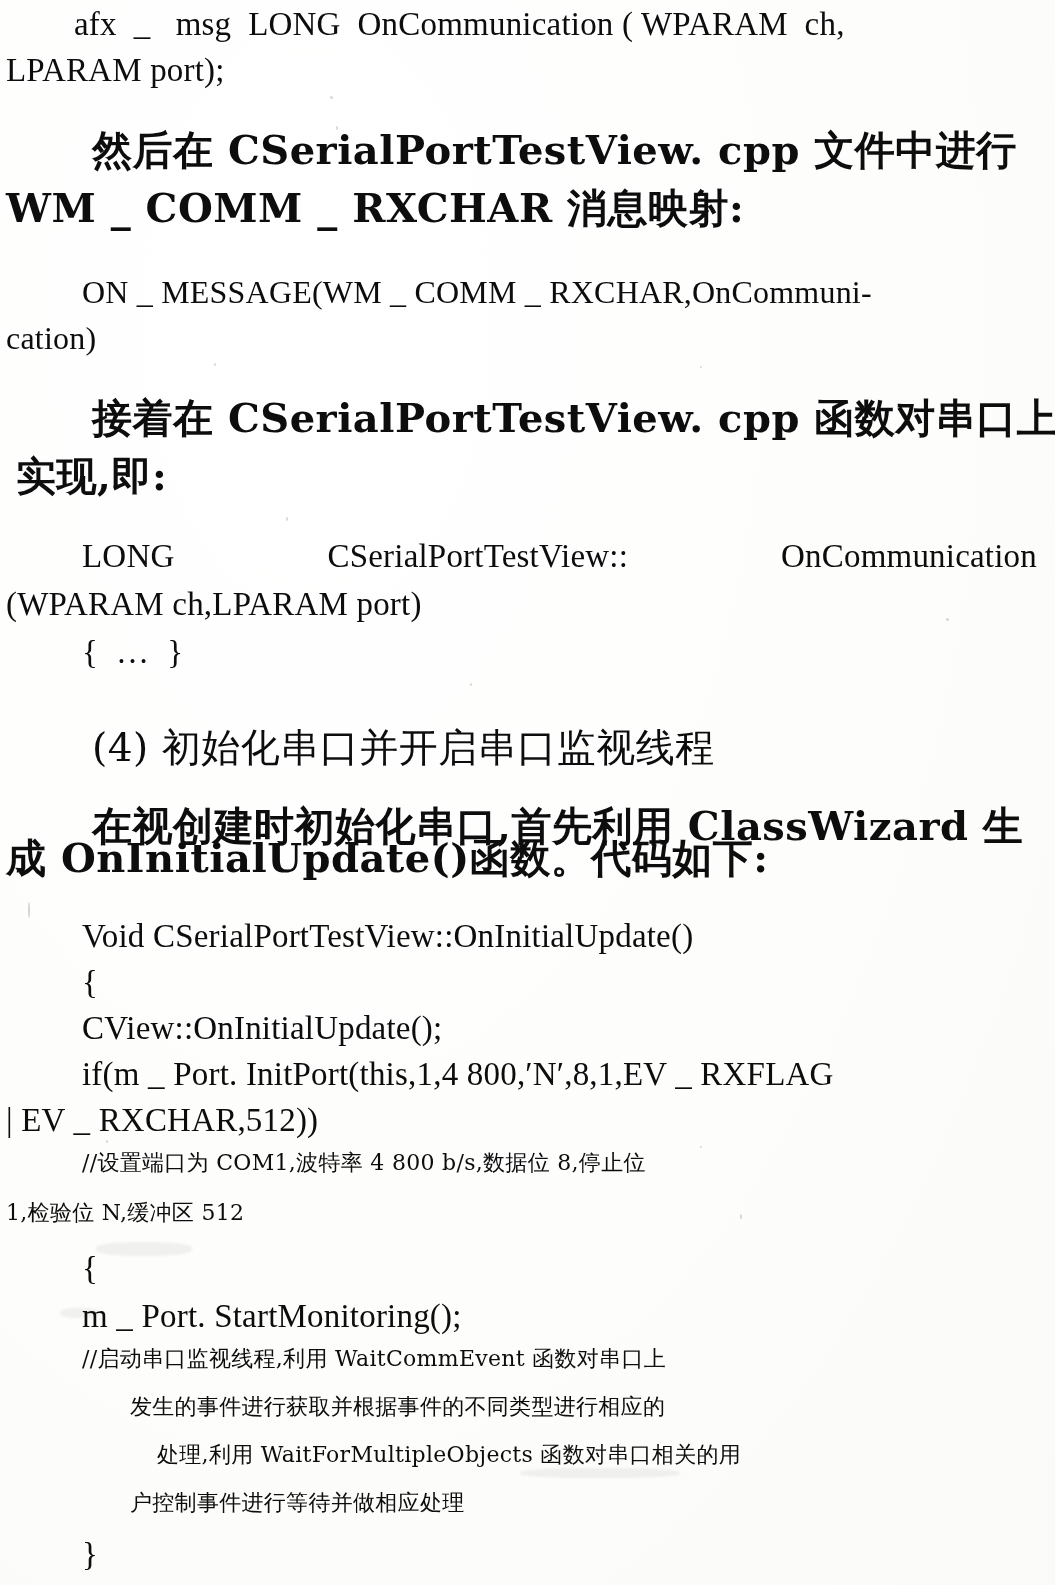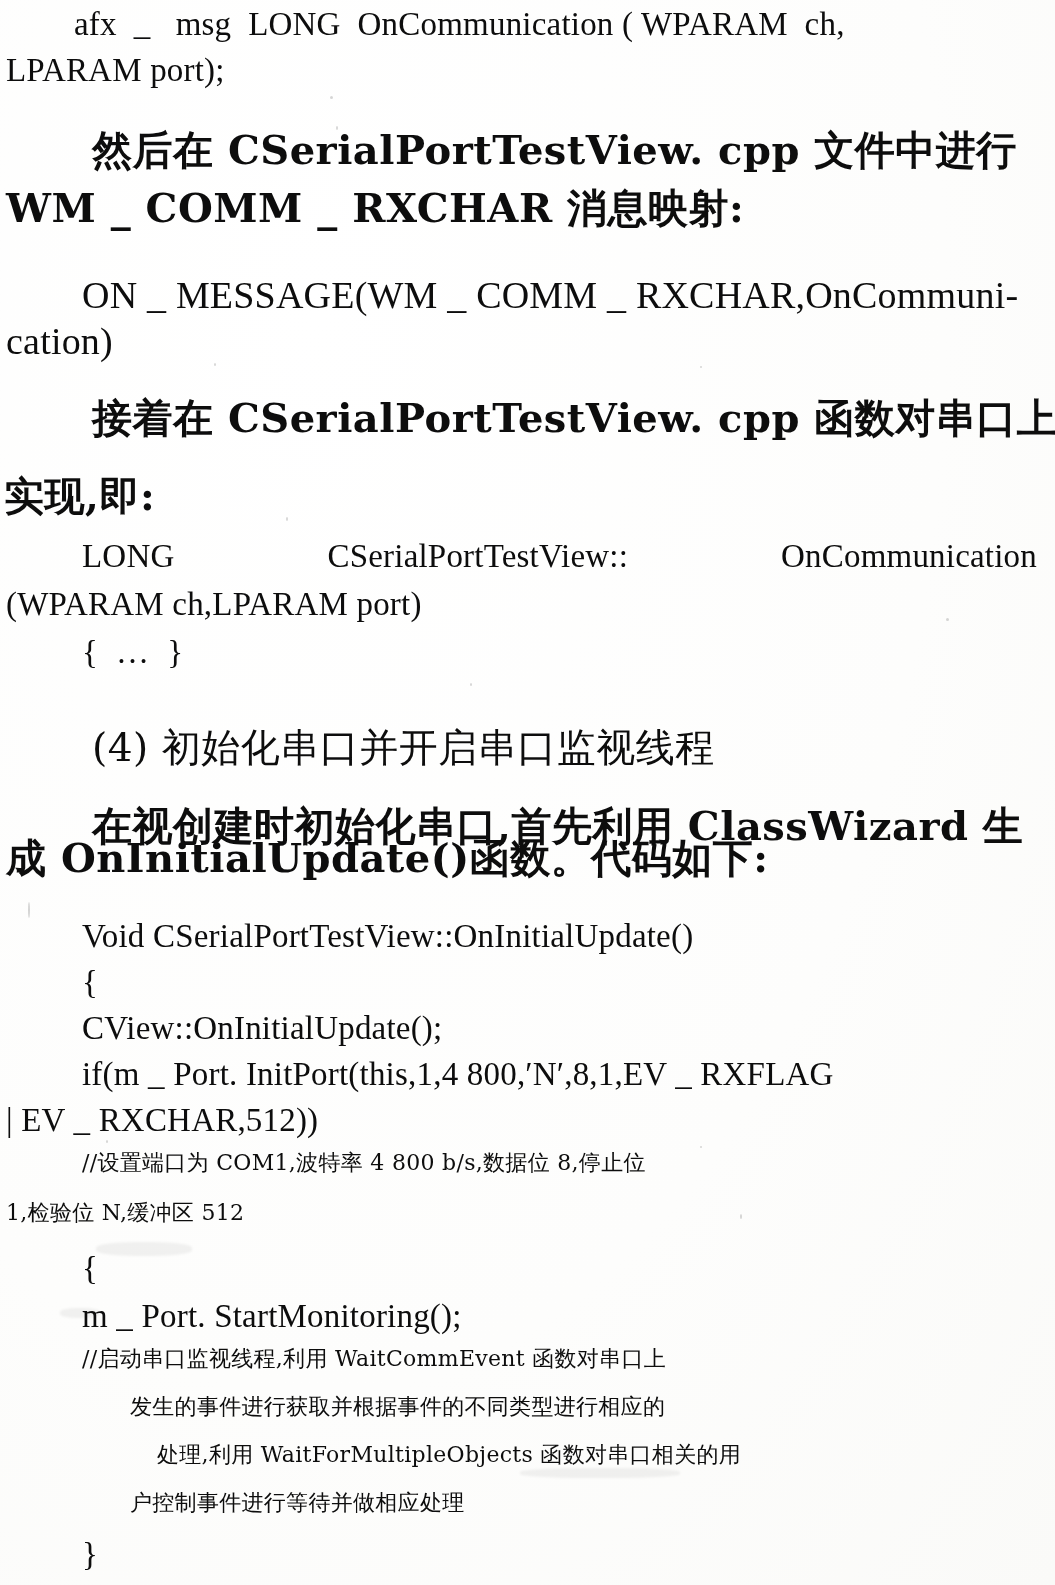--- a/index.html
+++ b/index.html
@@ -35,21 +35,21 @@
     font-family: "Liberation Serif", "DejaVu Serif", serif;
     text-rendering: optimizeLegibility;
   }
 
   
   .code {
     font-size: 33px;
     letter-spacing: 0.2px;
   }
   .code-sm {
-    font-size: 38px;
+    font-size: 32px;
     letter-spacing: 0.2px;
   }
 
   
   .cjk {
     font-size: 40px;
     letter-spacing: 0.5px;
     font-family: "DejaVu Serif", "Liberation Serif", serif;
     font-weight: bold;
   }
@@ -100,21 +100,21 @@
   <div class="ln cjk" style="left:92px; top:130px;">然后在 CSerialPortTestView. cpp 文件中进行</div>
 
   <div class="ln cjk" style="left:6px; top:188px;">WM _ COMM _ RXCHAR 消息映射:</div>
 
   <div class="ln code-sm" style="left:82px; top:276px;">ON _ MESSAGE(WM _ COMM _ RXCHAR,OnCommuni-</div>
 
   <div class="ln code-sm" style="left:6px; top:322px;">cation)</div>
 
   <div class="ln cjk" style="left:92px; top:398px;">接着在 CSerialPortTestView. cpp 函数对串口上</div>
 
-  <div class="ln cjk" style="left:4px; top:456px;margin-top:20px;">实现,即:</div>
+  <div class="ln cjk" style="left:16px; top:456px;">实现,即:</div>
 
   <div style="position:absolute; left:82px; top:540px; width:955px;">
     <span class="ln code just" style="position:relative; left:0; top:0; display:block;">
       <span>LONG</span>
       <span>CSerialPortTestView::</span>
       <span>OnCommunication</span>
     </span>
   </div>
 
   <div class="ln code" style="left:6px; top:588px;">(WPARAM ch,LPARAM port)</div>

